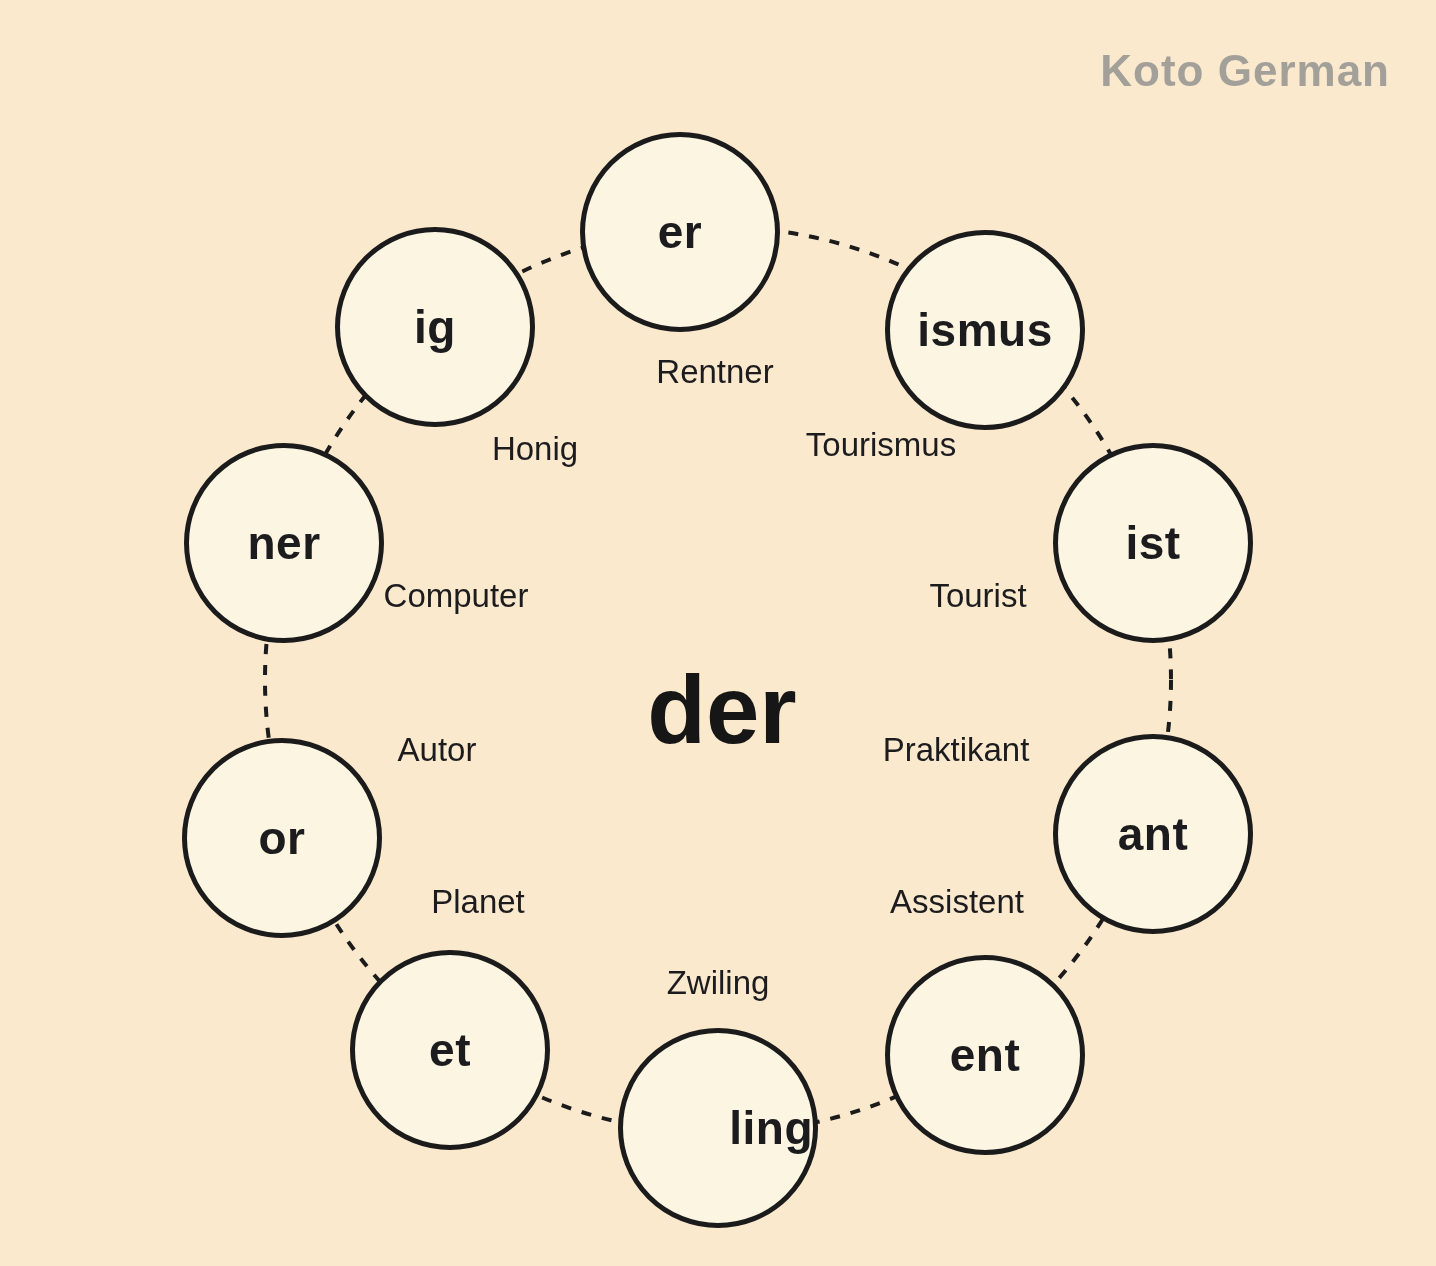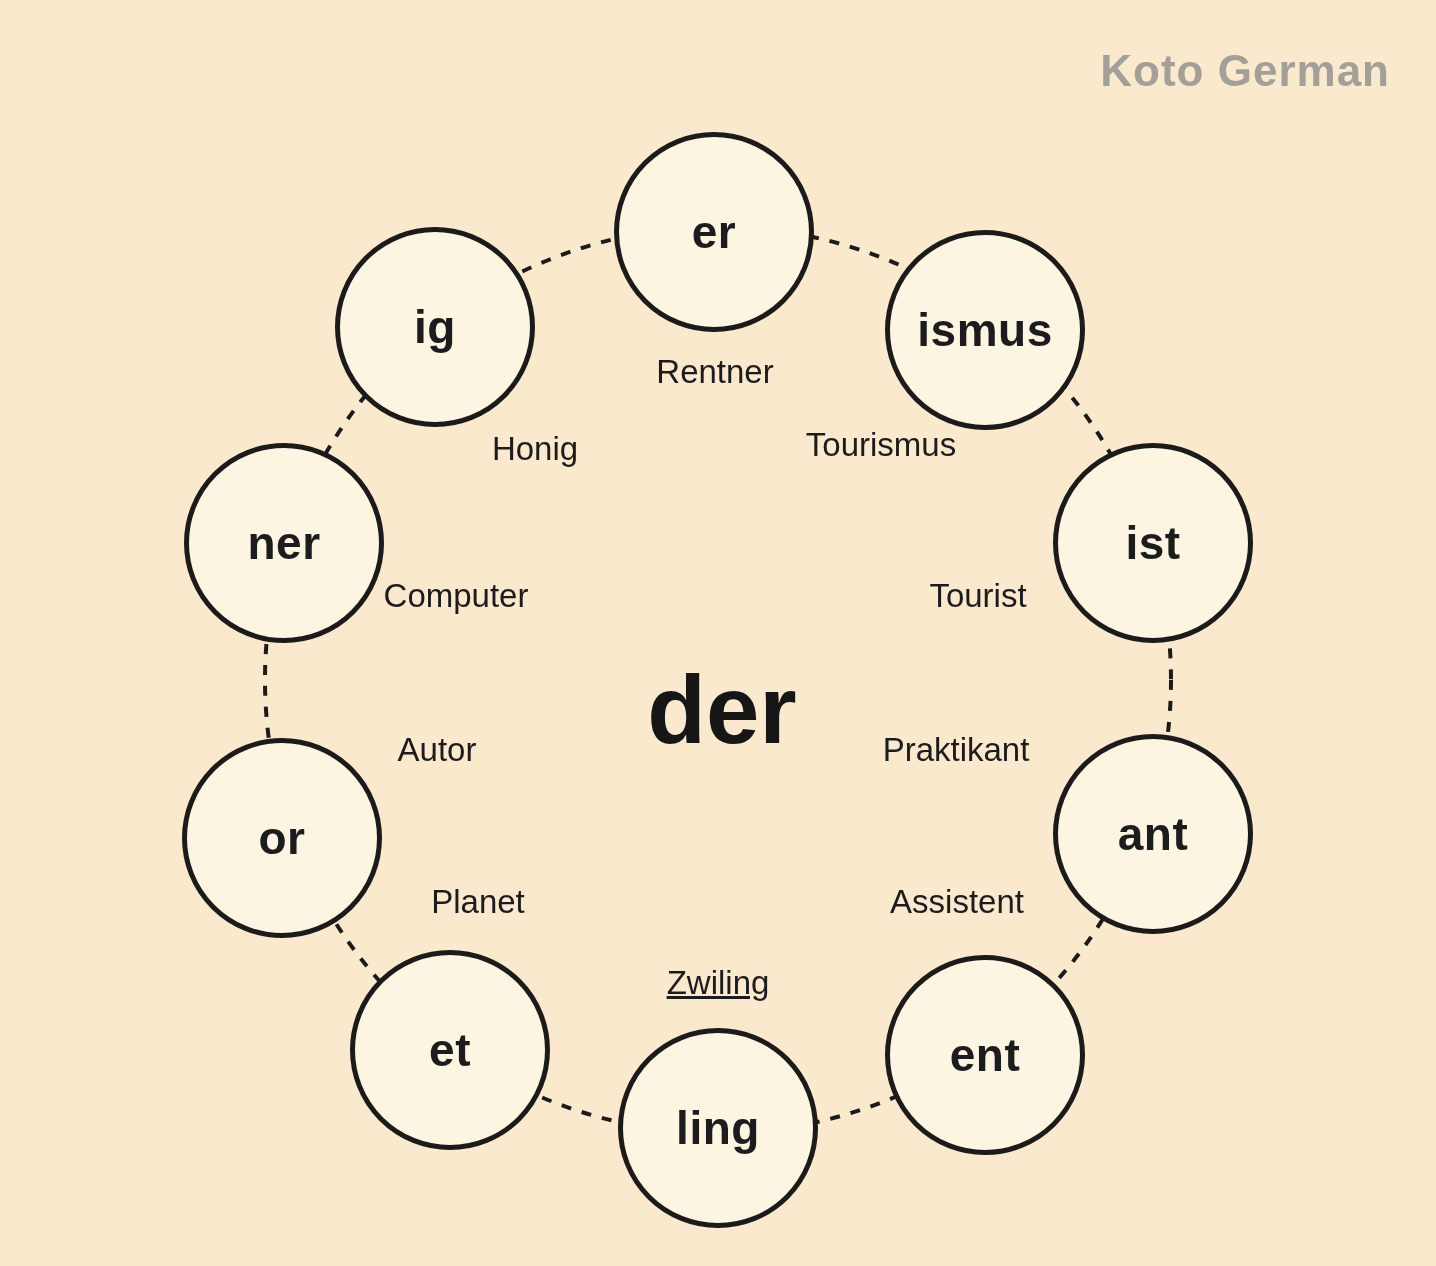--- a/index.html
+++ b/index.html
@@ -70,57 +70,57 @@
 <body>
 
 <div class="canvas">
 
   <svg class="ring-svg" viewBox="0 0 1436 1266" xmlns="http://www.w3.org/2000/svg">
     <circle cx="718" cy="680" r="453" fill="none" stroke="#1B1B1B" stroke-width="4" stroke-dasharray="10 11"></circle>
   </svg>
 
   <div class="logo">Koto German</div>
 
-  <div class="node" style="left:614px; top:132px;justify-content:center;">
+  <div class="node" style="left:580px; top:132px;justify-content:center;">
     <span class="suffix">er</span>
   </div>
   <div class="node" style="left:885px; top:230px;">
     <span class="suffix">ismus</span>
   </div>
   <div class="node" style="left:1053px; top:443px;">
     <span class="suffix">ist</span>
   </div>
   <div class="node" style="left:1053px; top:734px;">
     <span class="suffix">ant</span>
   </div>
   <div class="node" style="left:885px; top:955px;">
     <span class="suffix">ent</span>
   </div>
-  <div class="node" style="left:618px; top:1028px;">
+  <div class="node" style="left:618px; top:1028px;justify-content:flex-end;">
     <span class="suffix">ling</span>
   </div>
   <div class="node" style="left:350px; top:950px;">
     <span class="suffix">et</span>
   </div>
   <div class="node" style="left:182px; top:738px;">
     <span class="suffix">or</span>
   </div>
   <div class="node" style="left:184px; top:443px;">
     <span class="suffix">ner</span>
   </div>
   <div class="node" style="left:335px; top:227px;">
     <span class="suffix">ig</span>
   </div>
 
   <div class="example" style="left:715px; top:372px;">Rentner</div>
   <div class="example" style="left:881px; top:445px;">Tourismus</div>
   <div class="example" style="left:978px; top:596px;">Tourist</div>
   <div class="example" style="left:956px; top:750px;">Praktikant</div>
   <div class="example" style="left:957px; top:902px;">Assistent</div>
-  <div class="example" style="left:718px; top:983px;text-decoration:underline;">Zwiling</div>
+  <div class="example" style="left:718px; top:983px;">Zwiling</div>
   <div class="example" style="left:478px; top:902px;">Planet</div>
   <div class="example" style="left:437px; top:750px;">Autor</div>
   <div class="example" style="left:456px; top:596px;">Computer</div>
   <div class="example" style="left:535px; top:449px;">Honig</div>
 
   <div class="center-article">der</div>
 
 </div>
 
 </body></html>

